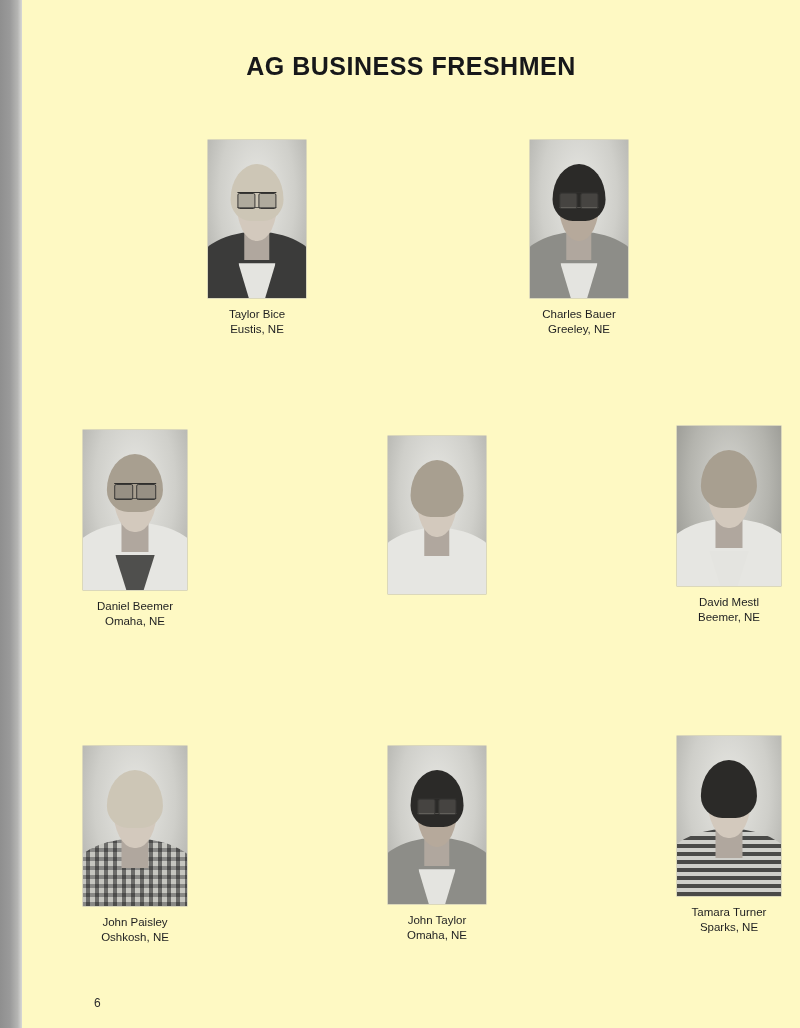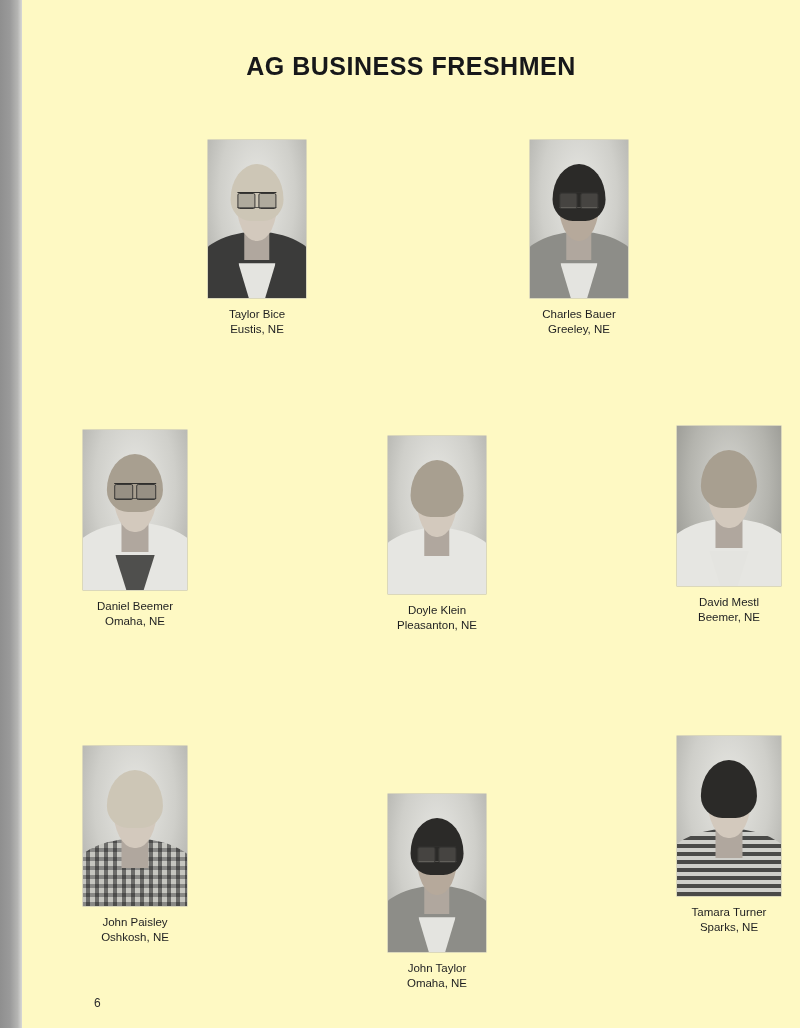--- a/index.html
+++ b/index.html
@@ -260,24 +260,20 @@
         </div>
 
         <div class="cell" style="left:330px; top:36px;">
           <div class="portrait">
             <div class="bg"></div>
             <div class="shoulders light"></div>
             <div class="neck"></div>
             <div class="face"></div>
             <div class="hair light"></div>
           </div>
-          <div class="caption">
-            <div>Doyle Klein</div>
-            <div>Pleasanton, NE</div>
-          </div>
         </div>
 
         <div class="cell" style="left:622px; top:26px;">
           <div class="portrait wide">
             <div class="bg dark"></div>
             <div class="shoulders light"></div>
             <div class="neck"></div>
             <div class="collar"></div>
             <div class="face"></div>
             <div class="hair light"></div>
@@ -299,21 +295,21 @@
             <div class="neck"></div>
             <div class="face"></div>
             <div class="hair blond"></div>
           </div>
           <div class="caption">
             <div>John Paisley</div>
             <div>Oshkosh, NE</div>
           </div>
         </div>
 
-        <div class="cell" style="left:330px; top:34px;margin-top:48px;">
+        <div class="cell" style="left:330px; top:34px;">
           <div class="portrait">
             <div class="bg"></div>
             <div class="shoulders mid"></div>
             <div class="neck"></div>
             <div class="collar"></div>
             <div class="face dark"></div>
             <div class="hair dark"></div>
             <div class="glasses"></div>
           </div>
           <div class="caption">

